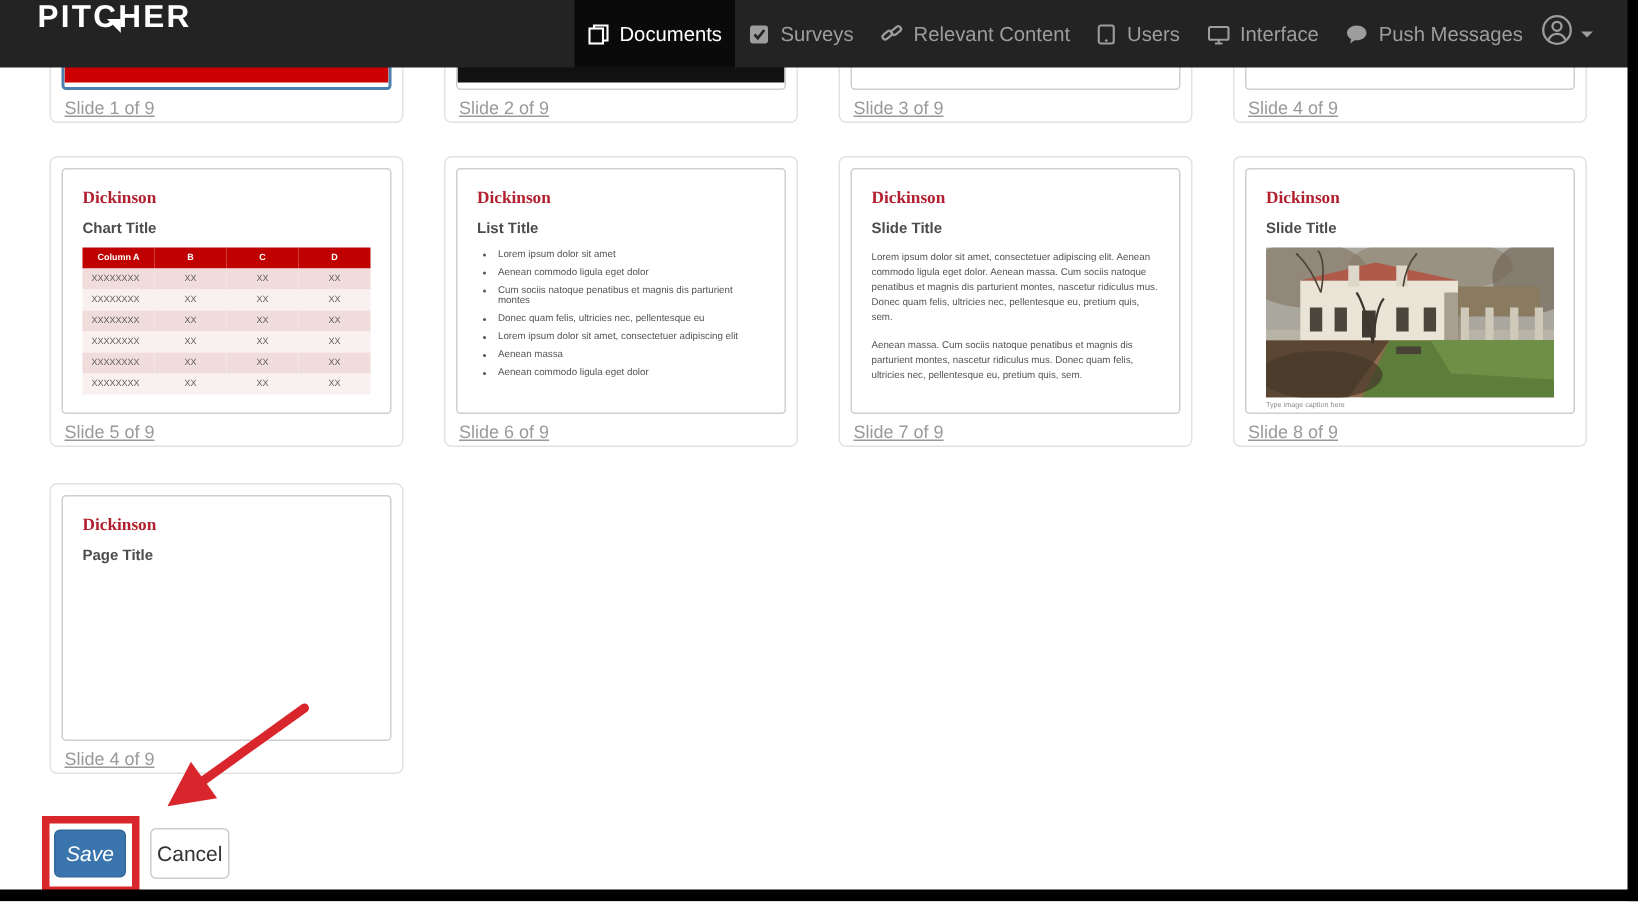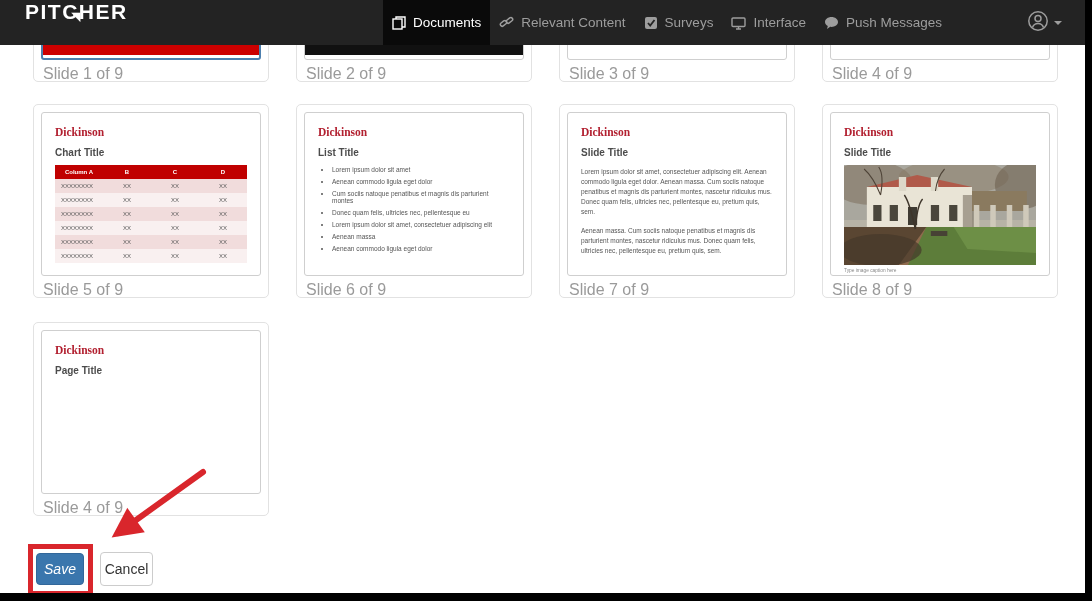--- a/index.html
+++ b/index.html
@@ -22,21 +22,21 @@
                gap:5px; color:#9d9d9d; cursor:pointer; }
   .caret { width:0; height:0; border-left:4px solid transparent; border-right:4px solid transparent;
            border-top:4px solid #9d9d9d; }
 
   
   .card { position:absolute; width:236px; height:194px; background:#fff;
           border:1px solid #e2e2e2; border-radius:5px; padding:7px; }
   .thumb { width:100%; height:164px; background:#fff; border:1px solid #cfcfcf;
            border-radius:3px; overflow:hidden; position:relative; }
   .thumb.sel { border:2px solid #4c7fae; }
-  .card-label { font-size:16px; color:#9a9a9a; padding:5px 2px 0 2px; }
+  .card-label { font-size:12px; color:#9a9a9a; padding:5px 2px 0 2px;text-decoration:underline; }
 
   .slide-pad { padding:13px 13px 0 13px; }
   .dickinson { font-family:"Liberation Serif", serif; font-weight:600; font-size:11.5px; color:#b22030; }
   .slide-title { margin-top:9px; font-size:10px; font-weight:bold; color:#4c4c4c; }
 
   
   .mini-table { width:100%; border-collapse:collapse; margin-top:7px; table-layout:fixed; }
   .mini-table th { background:#c00000; color:#fff; font-size:6px; font-weight:bold;
                    padding:4px 2px; text-align:center; }
   .mini-table td { font-size:6px; color:#5a5a5a; padding:4px 3px; text-align:center; }
@@ -92,37 +92,46 @@
         <span>
           <svg width="14" height="14" viewBox="0 0 14 14">
               <rect x="1" y="3" width="9" height="10" fill="none" stroke="#fff" stroke-width="1.4"></rect>
               <path d="M4 3 V1 H13 V11 H10" fill="none" stroke="#fff" stroke-width="1.4"></path>
             </svg>
         </span>
         <span>Documents</span>
       </div>
       <div class="nav-item">
         <span>
+          <svg width="14" height="14" viewBox="0 0 14 14">
+              <rect x="1" y="1" width="12" height="12" rx="2" fill="#9d9d9d"></rect>
+              <path d="M4 7 l2.2 2.5 L10.5 4" fill="none" stroke="#232323" stroke-width="1.8"></path>
+            </svg>
+        </span>
+        <span>Surveys</span>
+      </div>
+      <div class="nav-item">
+        <span>
           <svg width="15" height="15" viewBox="0 0 15 15">
               <g fill="none" stroke="#9d9d9d" stroke-width="1.5">
                 <rect x="1" y="6.6" width="7" height="3.6" rx="1.8" transform="rotate(-38 4.5 8.4)"></rect>
                 <rect x="7" y="3.6" width="7" height="3.6" rx="1.8" transform="rotate(-38 10.5 5.4)"></rect>
               </g>
             </svg>
         </span>
         <span>Relevant Content</span>
       </div>
       <div class="nav-item">
         <span>
-          <svg width="14" height="14" viewBox="0 0 14 14">
-              <rect x="1" y="1" width="12" height="12" rx="2" fill="#9d9d9d"></rect>
-              <path d="M4 7 l2.2 2.5 L10.5 4" fill="none" stroke="#232323" stroke-width="1.8"></path>
-            </svg>
-        </span>
-        <span>Surveys</span>
+          <svg width="13" height="14" viewBox="0 0 13 14">
+              <rect x="1.5" y="1" width="10" height="12" rx="1.5" fill="none" stroke="#9d9d9d" stroke-width="1.4"></rect>
+              <circle cx="6.5" cy="11" r="0.9" fill="#9d9d9d"></circle>
+            </svg>
+        </span>
+        <span>Users</span>
       </div>
       <div class="nav-item">
         <span>
           <svg width="15" height="14" viewBox="0 0 15 14">
               <rect x="1" y="2" width="13" height="8.5" rx="1" fill="none" stroke="#9d9d9d" stroke-width="1.4"></rect>
               <path d="M5 13 h5 M7.5 10.5 V13" stroke="#9d9d9d" stroke-width="1.4"></path>
             </svg>
         </span>
         <span>Interface</span>
       </div>

